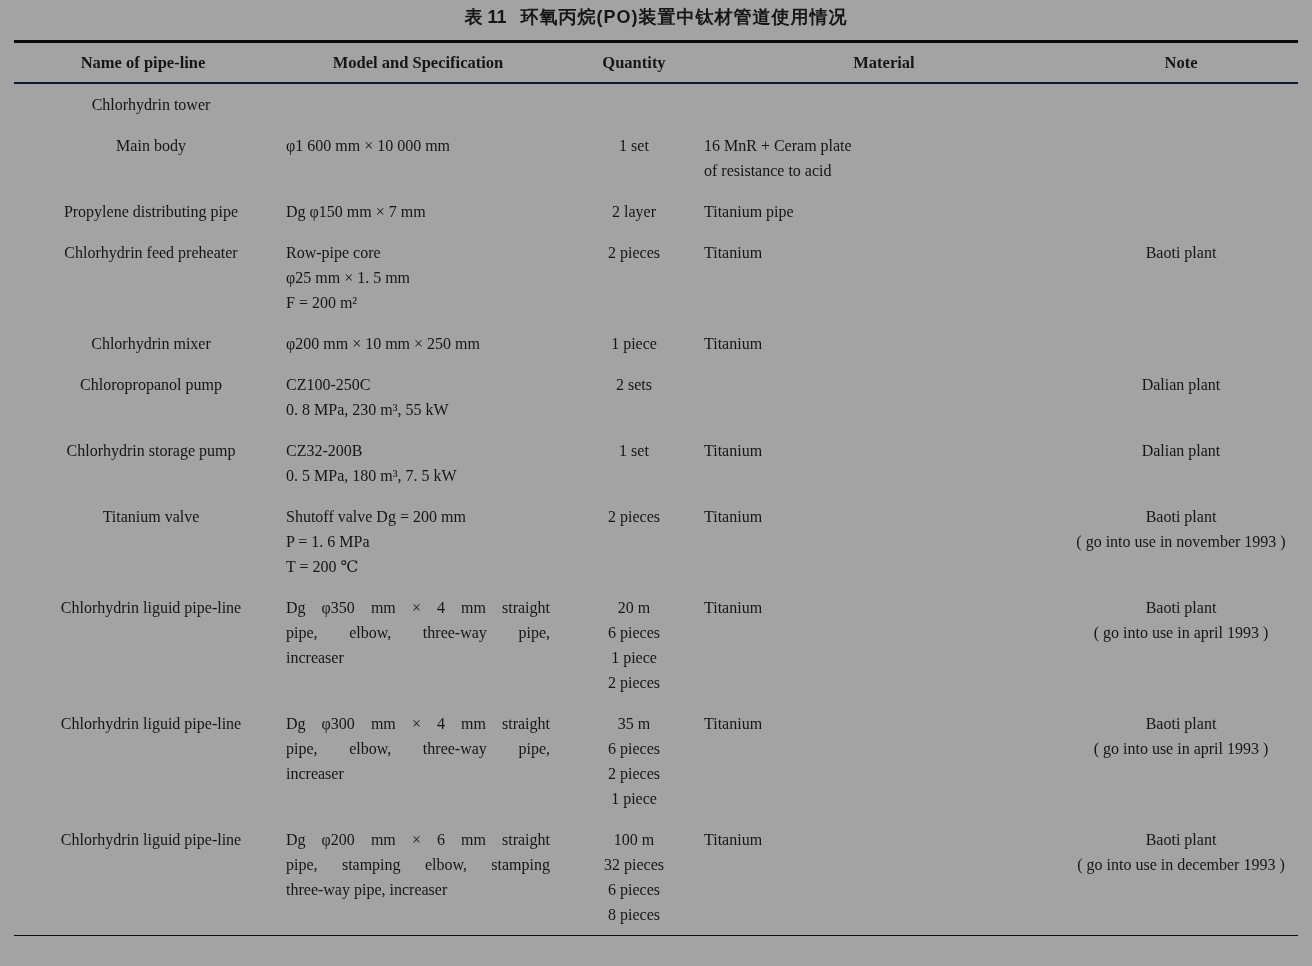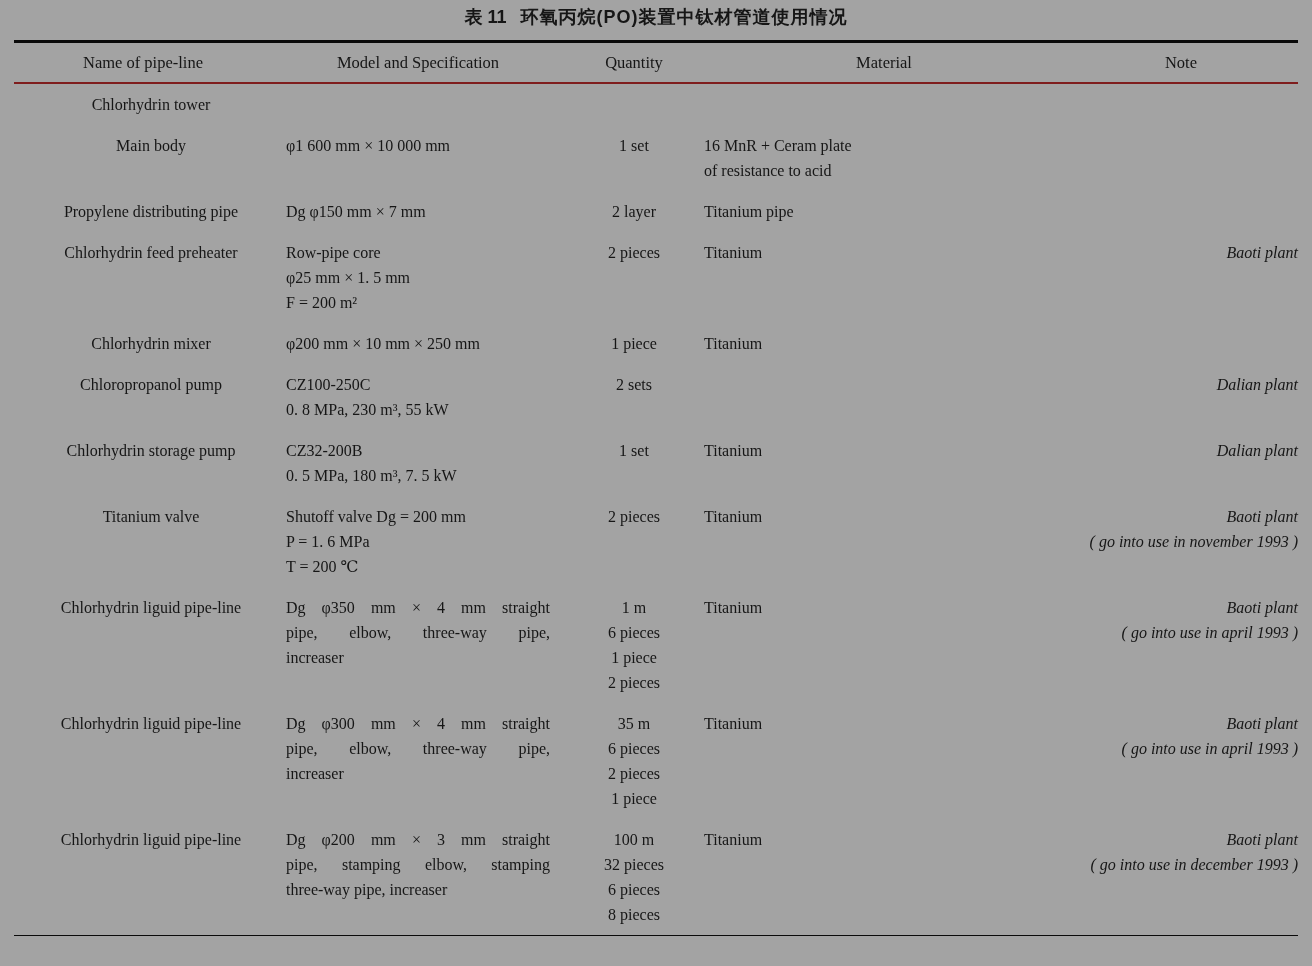--- a/index.html
+++ b/index.html
@@ -36,39 +36,39 @@
   .title-en .cap-label { margin-right: 16px; }
   .tablewrap {
     margin: 11px 14px 0 14px;
   }
   table.main {
     width: 100%;
     border-collapse: collapse;
     border-top: 3px solid #0a0a0a;
   }
   thead th {
-    font-weight: 400;
+    font-weight: 700;
     font-size: 16.5px;
     text-align: center;
     padding: 10px 0 9px 0;
-    border-bottom: 2px solid #7f1d1d;
+    border-bottom: 2px solid #0f172a;
   }
   thead th.h-name { text-align: center; }
   tbody td {
     vertical-align: top;
     font-size: 16px;
     line-height: 25px;
     padding: 8px 0 8px 0;
   }
   td.c-name { text-align: center; padding-left: 16px; }
   td.c-spec { text-align: left; padding-left: 14px; }
   td.c-spec .spec-inner { width: 264px; }
   td.c-qty  { text-align: center; }
   td.c-mat  { }
-  td.c-note { text-align: right; font-style: italic; }
+  td.c-note { text-align: center; }
   .line { white-space: nowrap; }
   .spec-inner .line { white-space: normal; }
   .spec-inner .line.j {
     text-align: justify;
     text-align-last: justify;
   }
   .rule-thin  { height: 0; border-top: 1px solid #0a0a0a; margin: 0; }
 </style>
 </head>
 <body>
@@ -249,21 +249,21 @@
               <div class="line">Chlorhydrin liguid pipe-line</div>
             </td>
             <td class="c-spec">
               <div class="spec-inner">
                 <div class="line j">Dg φ350 mm × 4 mm straight</div>
                 <div class="line j">pipe, elbow, three-way pipe,</div>
                 <div class="line">increaser</div>
               </div>
             </td>
             <td class="c-qty">
-              <div class="line">1 m</div>
+              <div class="line">20 m</div>
               <div class="line">6 pieces</div>
               <div class="line">1 piece</div>
               <div class="line">2 pieces</div>
             </td>
             <td class="c-mat">
               <div class="line">Titanium</div>
             </td>
             <td class="c-note">
               <div class="line">Baoti plant</div>
               <div class="line">( go into use in april 1993 )</div>
@@ -293,21 +293,21 @@
               <div class="line">Baoti plant</div>
               <div class="line">( go into use in april 1993 )</div>
             </td>
           </tr>
           <tr>
             <td class="c-name">
               <div class="line">Chlorhydrin liguid pipe-line</div>
             </td>
             <td class="c-spec">
               <div class="spec-inner">
-                <div class="line j">Dg φ200 mm × 3 mm straight</div>
+                <div class="line j">Dg φ200 mm × 6 mm straight</div>
                 <div class="line j">pipe, stamping elbow, stamping</div>
                 <div class="line">three-way pipe, increaser</div>
               </div>
             </td>
             <td class="c-qty">
               <div class="line">100 m</div>
               <div class="line">32 pieces</div>
               <div class="line">6 pieces</div>
               <div class="line">8 pieces</div>
             </td>

